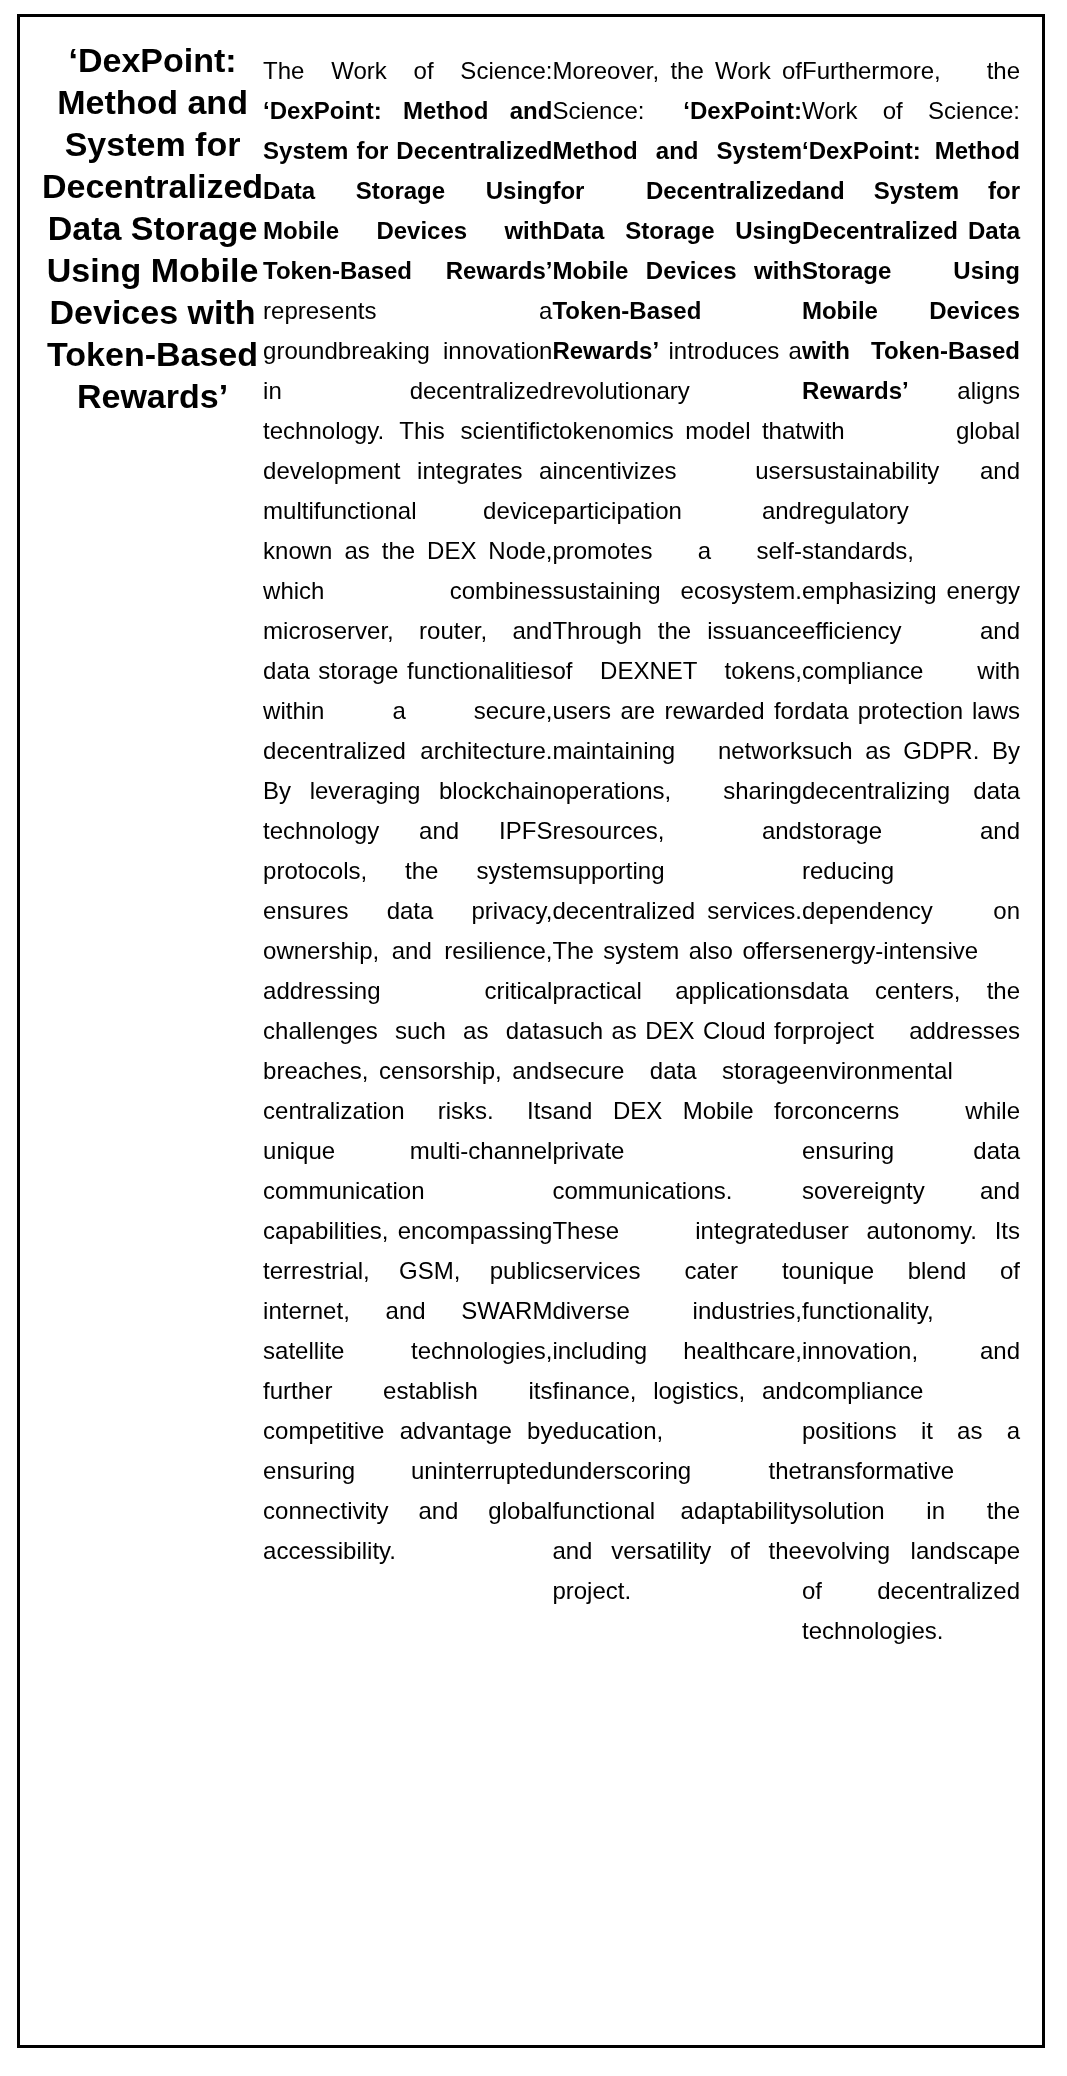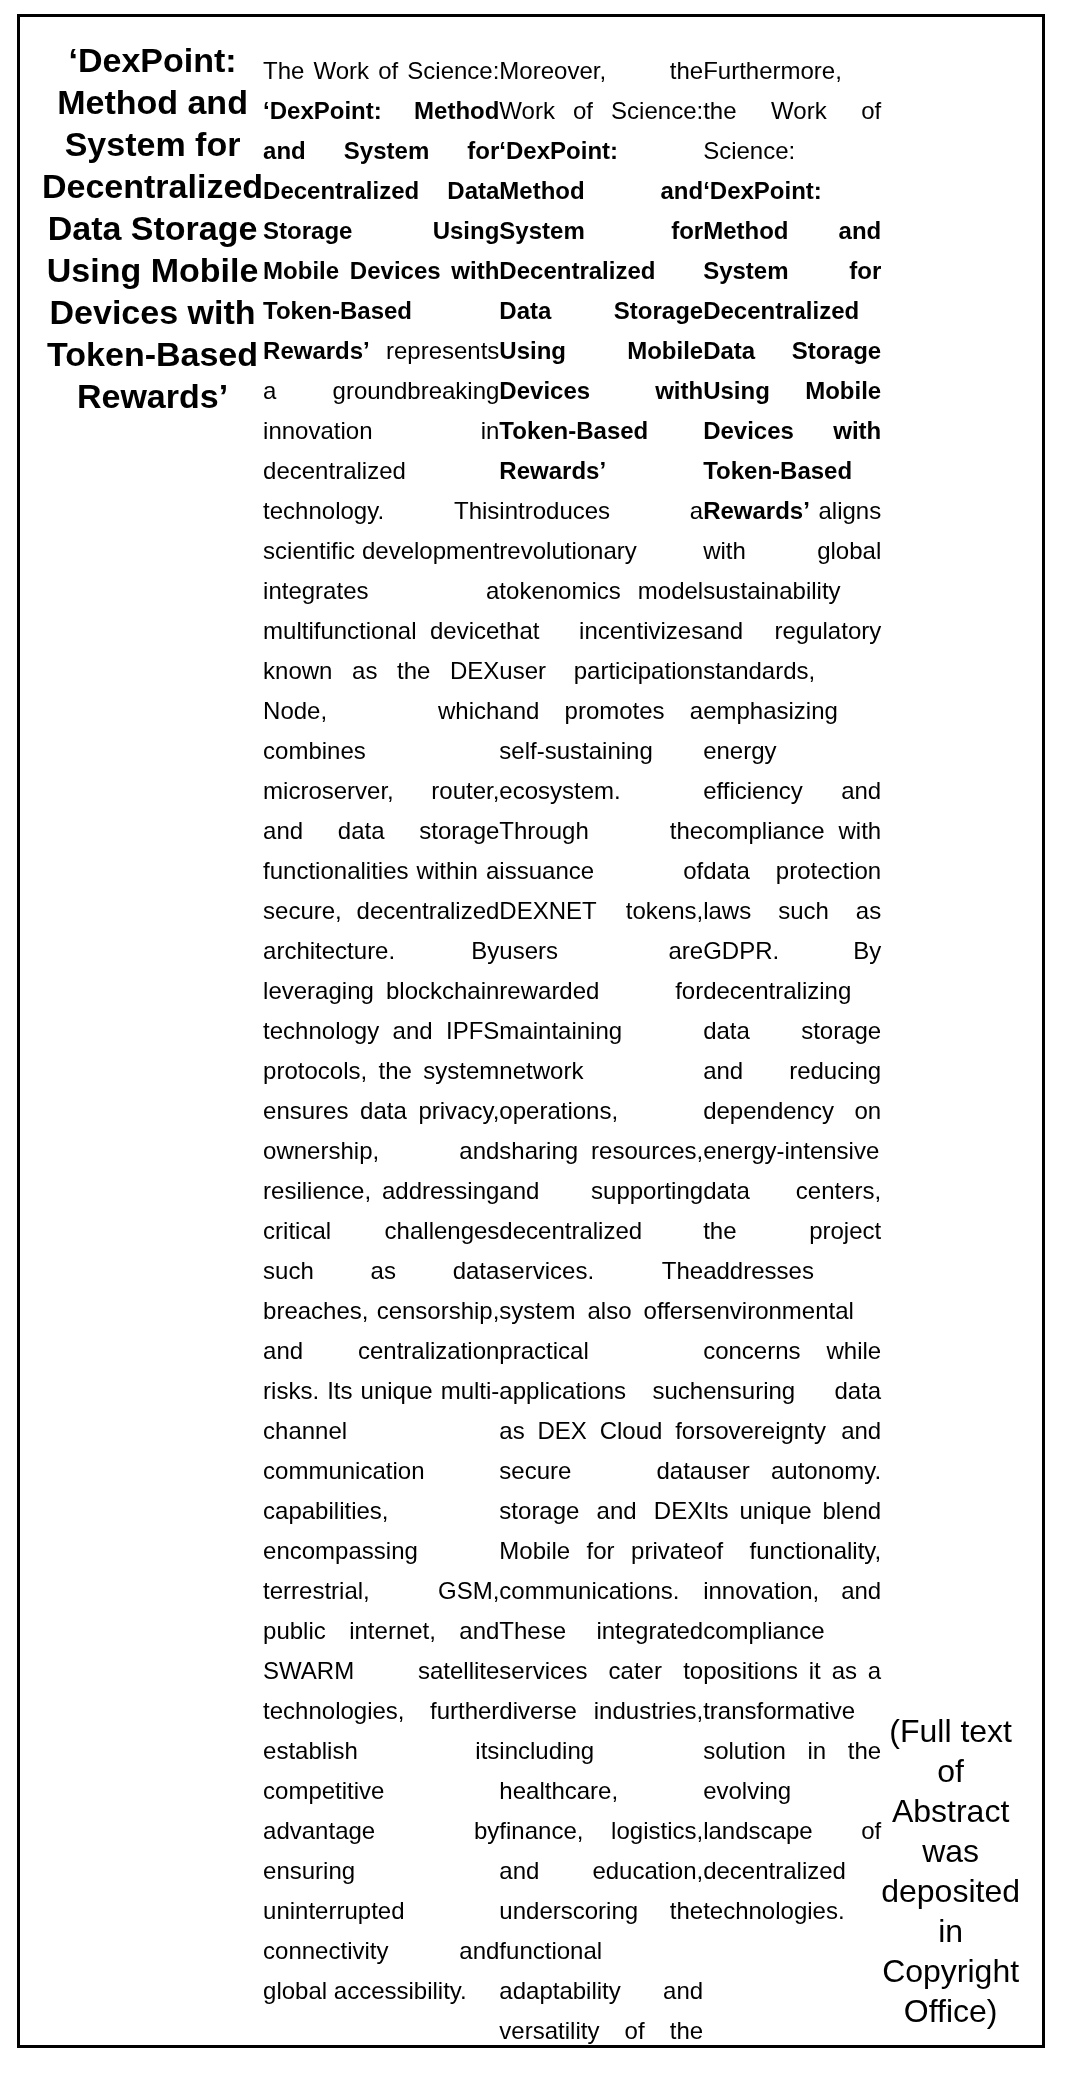--- a/index.html
+++ b/index.html
@@ -56,16 +56,15 @@
   <div class="frame">
 
     <h1 class="doc-title">‘DexPoint: Method and System for Decentralized Data Storage Using Mobile Devices with Token-Based Rewards’</h1>
 
     <p class="para"><span>The Work of Science: </span><span class="work-title">‘DexPoint: Method and System for Decentralized Data Storage Using Mobile Devices with Token-Based Rewards’</span><span> represents a groundbreaking innovation in decentralized technology. This scientific development integrates a multifunctional device known as the DEX Node, which combines microserver, router, and data storage functionalities within a secure, decentralized architecture. By leveraging blockchain technology and IPFS protocols, the system ensures data privacy, ownership, and resilience, addressing critical challenges such as data breaches, censorship, and centralization risks. Its unique multi-channel communication capabilities, encompassing terrestrial, GSM, public internet, and SWARM satellite technologies, further establish its competitive advantage by ensuring uninterrupted connectivity and global accessibility.</span></p>
 
     <p class="para"><span>Moreover, the Work of Science: </span><span class="work-title">‘DexPoint: Method and System for Decentralized Data Storage Using Mobile Devices with Token-Based Rewards’</span><span> introduces a revolutionary tokenomics model that incentivizes user participation and promotes a self-sustaining ecosystem. Through the issuance of DEXNET tokens, users are rewarded for maintaining network operations, sharing resources, and supporting decentralized services. The system also offers practical applications such as DEX Cloud for secure data storage and DEX Mobile for private communications. These integrated services cater to diverse industries, including healthcare, finance, logistics, and education, underscoring the functional adaptability and versatility of the project.</span></p>
 
     <p class="para"><span>Furthermore, the Work of Science: </span><span class="work-title">‘DexPoint: Method and System for Decentralized Data Storage Using Mobile Devices with Token-Based Rewards’</span><span> aligns with global sustainability and regulatory standards, emphasizing energy efficiency and compliance with data protection laws such as GDPR. By decentralizing data storage and reducing dependency on energy-intensive data centers, the project addresses environmental concerns while ensuring data sovereignty and user autonomy. Its unique blend of functionality, innovation, and compliance positions it as a transformative solution in the evolving landscape of decentralized technologies.</span></p>
 
-    <div class="footer-note">(Full text of Abstract was deposited in Copyright Office)</div>
 
   </div>
 </div>
 
 </body></html>

